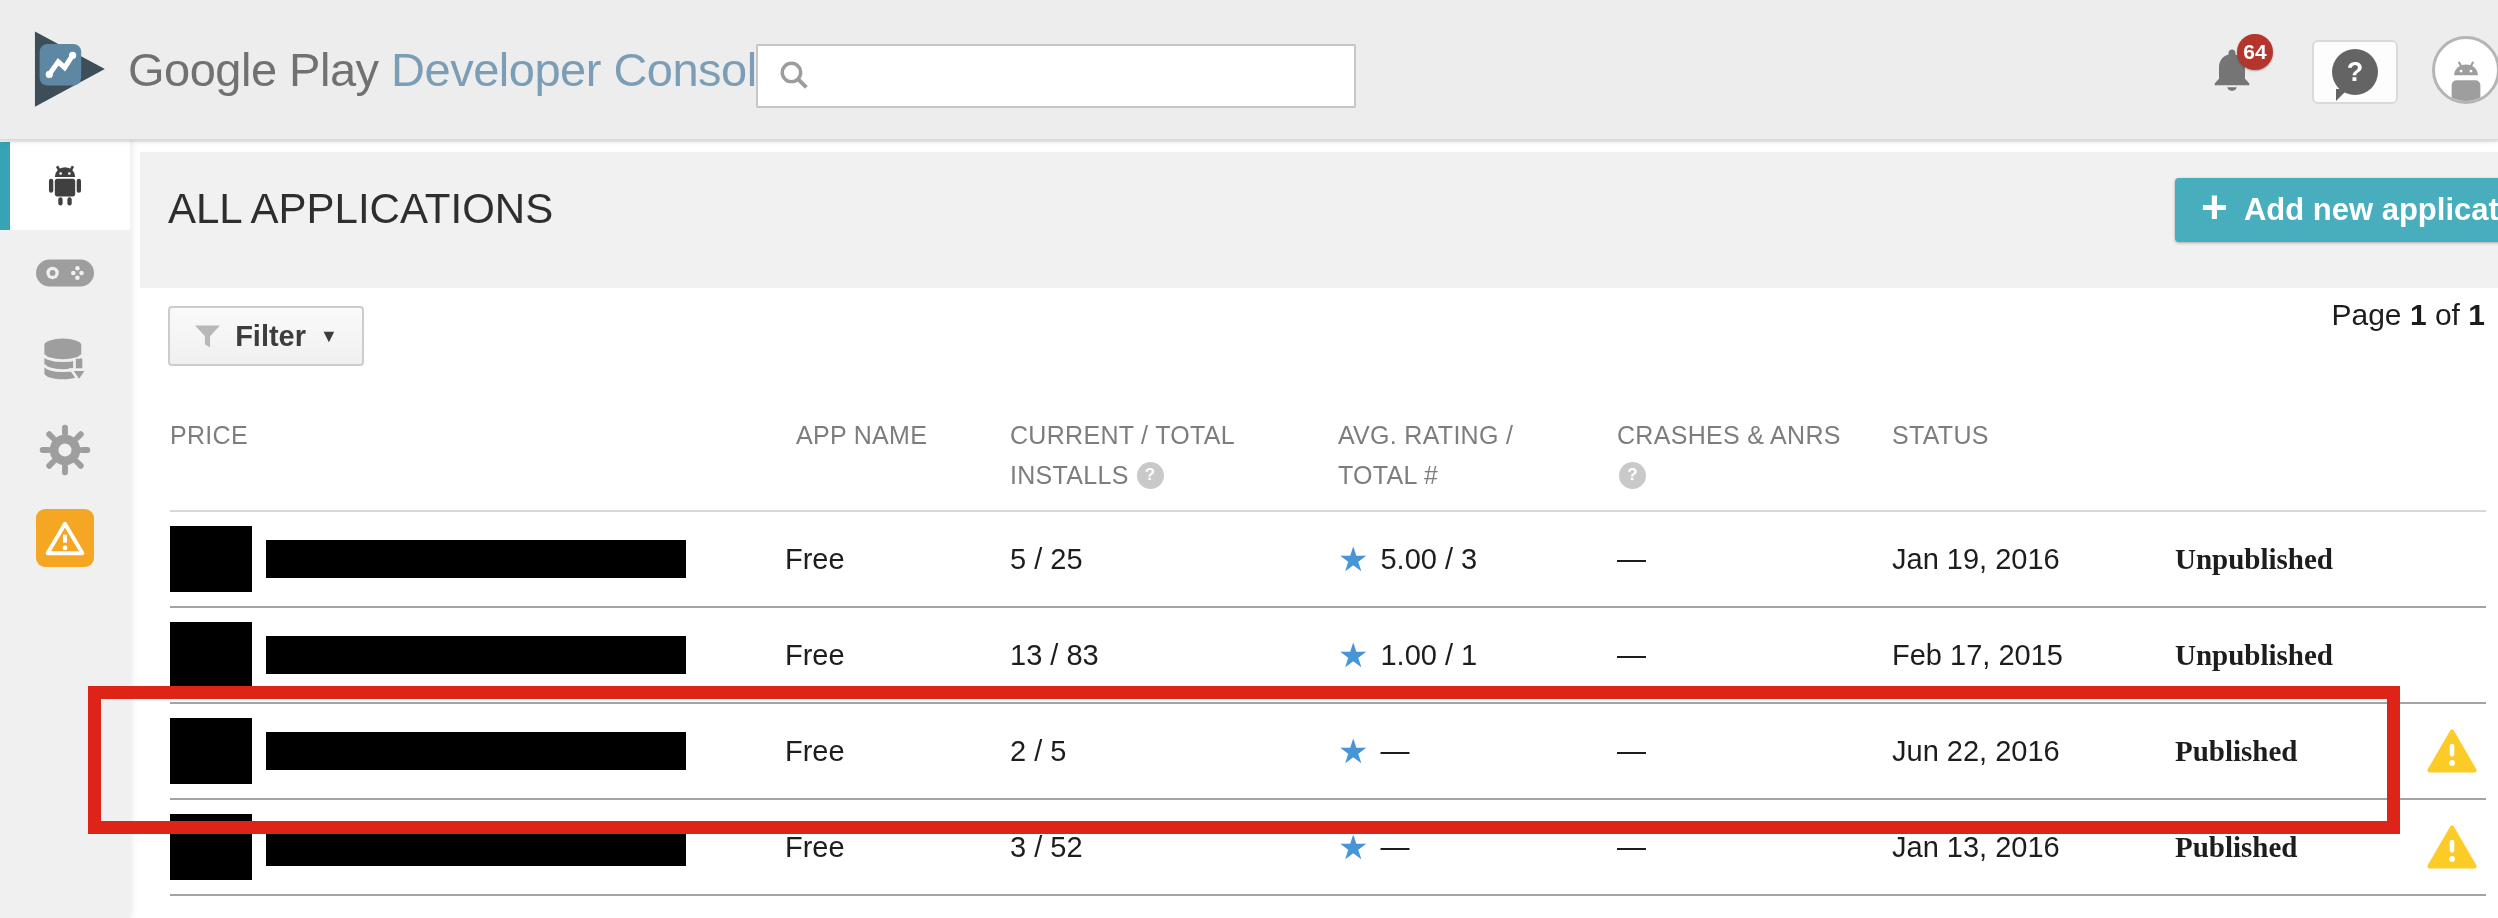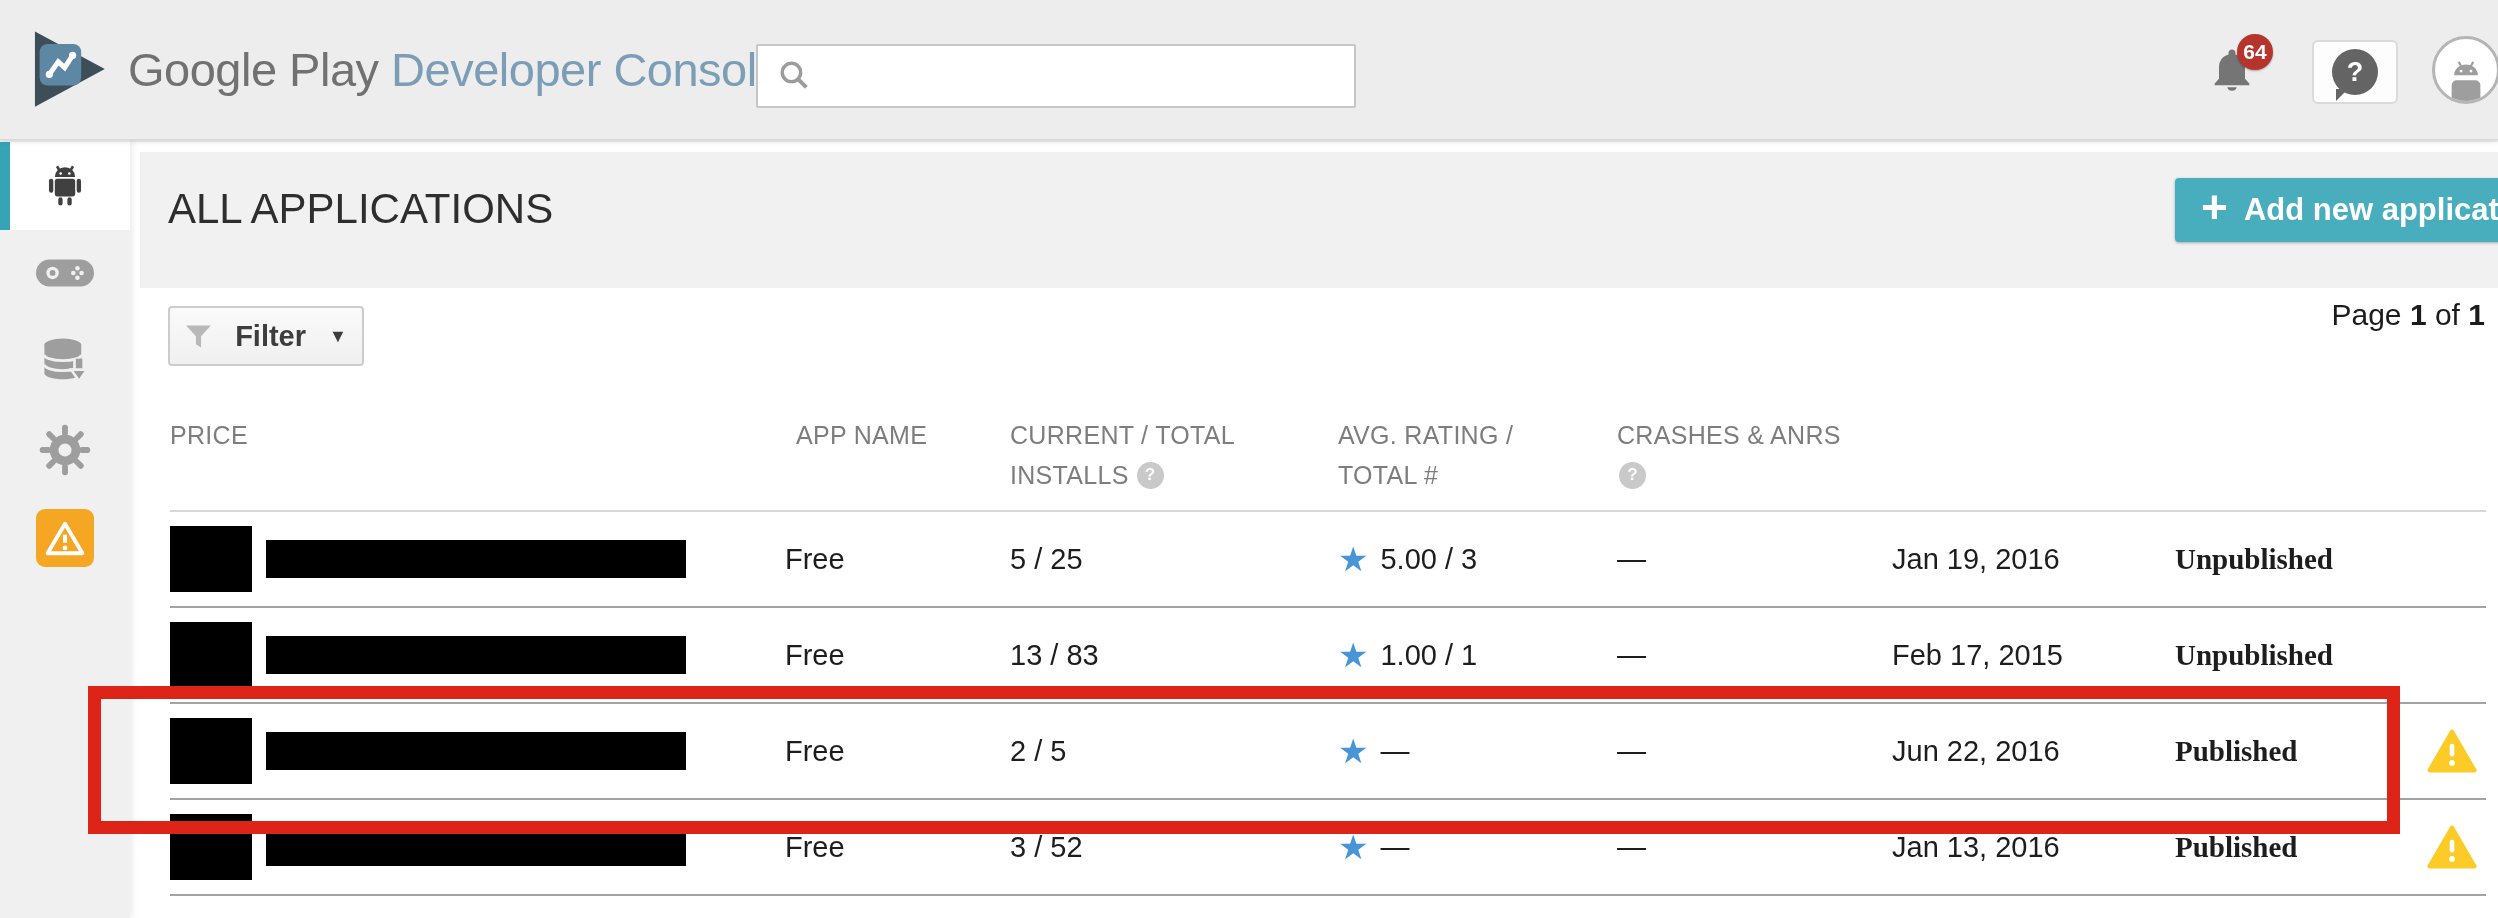--- a/index.html
+++ b/index.html
@@ -52,21 +52,21 @@
   .banner { position:absolute; left:10px; top:10px; right:0; height:136px; background:#f1f1f1; }
   .page-title { position:absolute; left:28px; top:0; line-height:114px; font-size:42px; color:#2e2e2e; }
   .add-btn { position:absolute; left:2035px; top:26px; width:345px; height:64px; background:#48aebd;
              border-radius:4px; color:#fff; display:flex; align-items:center; box-shadow:0 1px 3px rgba(0,0,0,.3);
              cursor:pointer; white-space:nowrap; }
   .add-plus { font-size:46px; font-weight:bold; margin:0 16px 0 26px; line-height:1; position:relative; top:-3px; }
   .add-label { font-size:31px; font-weight:bold; }
 
   .filter-btn { position:absolute; left:38px; top:164px; width:196px; height:60px;
                 background:linear-gradient(#fafafa,#f0f0f0); border:2px solid #cccccc; border-radius:4px;
-                display:flex; align-items:center; justify-content:center; gap:23px; cursor:pointer; }
+                display:flex; align-items:center; justify-content:center; gap:14px; cursor:pointer; }
   .filter-label { font-size:29px; font-weight:bold; color:#3d3d3d; }
   .filter-caret { font-size:18px; color:#3d3d3d; }
 
   .pagination { position:absolute; right:13px; top:156px; font-size:30px; color:#1c1c1c; }
   .pagination .num { font-weight:bold; }
 
   .table { position:absolute; left:40px; right:12px; top:260px; }
   .thead, .trow { display:grid; grid-template-columns:615px 225px 328px 279px 275px 283px 242px 1fr; }
   .thead { height:110px; border-bottom:2px solid #d8d8d8; padding-top:13px; }
   .hcell { font-size:25px; color:#7d7d7d; line-height:40px; letter-spacing:.3px; }
@@ -247,20 +247,23 @@
         <div class="hcell">
           <div>AVG. RATING /</div>
           <div><span>TOTAL #</span></div>
         </div>
         <div class="hcell">
           <div>CRASHES &amp; ANRS</div>
           <div><span class="help-circle" style="margin-left:2px">
                 <span>?</span>
               </span></div>
         </div>
+        <div class="hcell">
+          <div>STATUS</div>
+        </div>
         <div class="hcell"></div>
       </div>
 
       <div>
   <div class="trow">
     <div class="cell c-app">
       <div class="redact-icon"></div>
       <div class="redact-bar"></div>
     </div>
     <div class="cell">Free</div>

